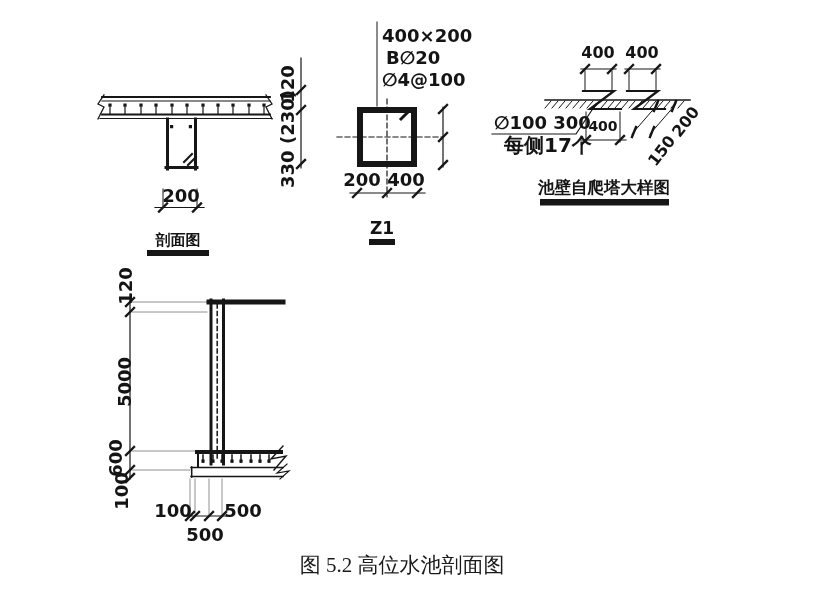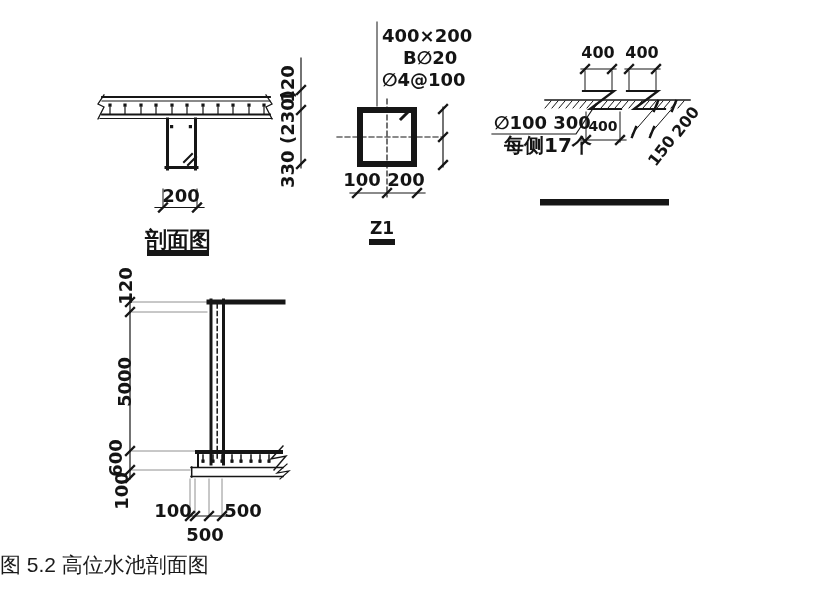--- a/index.html
+++ b/index.html
@@ -4,22 +4,22 @@
 <style>
   *{margin:0;padding:0;box-sizing:border-box}
   html,body{background:#ffffff}
   body{width:820px;height:592px;overflow:hidden}
   #canvas{position:relative;width:820px;height:592px;background:#fff;font-family:"DejaVu Sans","Liberation Sans",sans-serif}
   #linework{position:absolute;left:0;top:0}
   .lbl{position:absolute;font-weight:bold;color:#141414;white-space:nowrap;line-height:1}
   .ctr{transform:translate(-50%,-50%)}
   .rot90{transform:translate(-50%,-50%) rotate(-90deg)}
   .rot52{transform:translate(-50%,-50%) rotate(-52deg)}
-  .caption{position:absolute;left:0;right:16px;text-align:left;
-           font-family:Liberation Sans, sans-serif;font-weight:normal;color:#1a1a1a}
+  .caption{position:absolute;left:0;right:16px;text-align:center;
+           font-family:Liberation Serif, serif;font-weight:normal;color:#1a1a1a}
 </style>
 </head>
 <body>
 
 <div id="canvas">
 
   <svg id="linework" width="820" height="592" viewBox="0 0 820 592" fill="none" stroke="#161616" stroke-linecap="square">
 
     <g>
 
@@ -124,35 +124,36 @@
       <path stroke="none" fill="#161616" d="M201.4,459.5 h3.2 v3.2 h-3.2 z M211.4,459.5 h3.2 v3.2 h-3.2 z M220.4,459.5 h3.2 v3.2 h-3.2 z M230.4,459.5 h3.2 v3.2 h-3.2 z M239.4,459.5 h3.2 v3.2 h-3.2 z M249.4,459.5 h3.2 v3.2 h-3.2 z M258.4,459.5 h3.2 v3.2 h-3.2 z M267.4,459.5 h3.2 v3.2 h-3.2 z"></path>
 
       <line x1="184" y1="516" x2="229" y2="516" stroke-width="1.2"></line>
       <path stroke-width="2.4" d="M186,520 L194,512 M191,520 L199,512 M205,520 L213,512 M218,520 L226,512"></path>
     </g>
   </svg>
 
   <div class="lbl ctr" style="left:181px;top:196px;font-size:18px">200</div>
   <div class="lbl rot90" style="left:288px;top:84px;font-size:18px">120</div>
   <div class="lbl rot90" style="left:288px;top:139px;font-size:18px">330 (230)</div>
-  <div class="lbl ctr" style="left:178px;top:240px;font-size:22px">剖面图</div>
+  <div class="lbl ctr" style="left:178px;top:240px;font-size:15px">剖面图</div>
 
   <div class="lbl" style="left:382px;top:27px;font-size:18px">400×200</div>
-  <div class="lbl" style="left:403px;top:49px;font-size:18px">B∅20</div>
+  <div class="lbl" style="left:386px;top:49px;font-size:18px">B∅20</div>
   <div class="lbl" style="left:382px;top:71px;font-size:18px">∅4@100</div>
-  <div class="lbl ctr" style="left:384px;top:180px;font-size:18px">100 200</div>
+  <div class="lbl ctr" style="left:384px;top:180px;font-size:18px">200 400</div>
   <div class="lbl ctr" style="left:382px;top:228px;font-size:17px">Z1</div>
 
   <div class="lbl ctr" style="left:598px;top:53px;font-size:16px">400</div>
   <div class="lbl ctr" style="left:642px;top:53px;font-size:16px">400</div>
   <div class="lbl" style="left:494px;top:114px;font-size:18px">∅100 300</div>
   <div class="lbl" style="left:504px;top:135px;font-size:20px">每侧17个</div>
   <div class="lbl ctr" style="left:603px;top:126px;font-size:14px">400</div>
   <div class="lbl rot52" style="left:662px;top:151px;font-size:16px">150</div>
   <div class="lbl rot52" style="left:686px;top:122px;font-size:16px">200</div>
+  <div class="lbl ctr" style="left:604px;top:188px;font-size:16.5px">池壁自爬塔大样图</div>
 
   <div class="lbl rot90" style="left:126px;top:286px;font-size:18px">120</div>
   <div class="lbl rot90" style="left:125px;top:382px;font-size:18px">5000</div>
   <div class="lbl rot90" style="left:116px;top:458px;font-size:18px">600</div>
   <div class="lbl rot90" style="left:122px;top:491px;font-size:18px">100</div>
   <div class="lbl ctr" style="left:173px;top:511px;font-size:18px">100</div>
   <div class="lbl ctr" style="left:243px;top:511px;font-size:18px">500</div>
   <div class="lbl ctr" style="left:205px;top:535px;font-size:18px">500</div>
 
   <div class="caption" style="top:551px;font-size:21px">图 5.2 高位水池剖面图</div>

